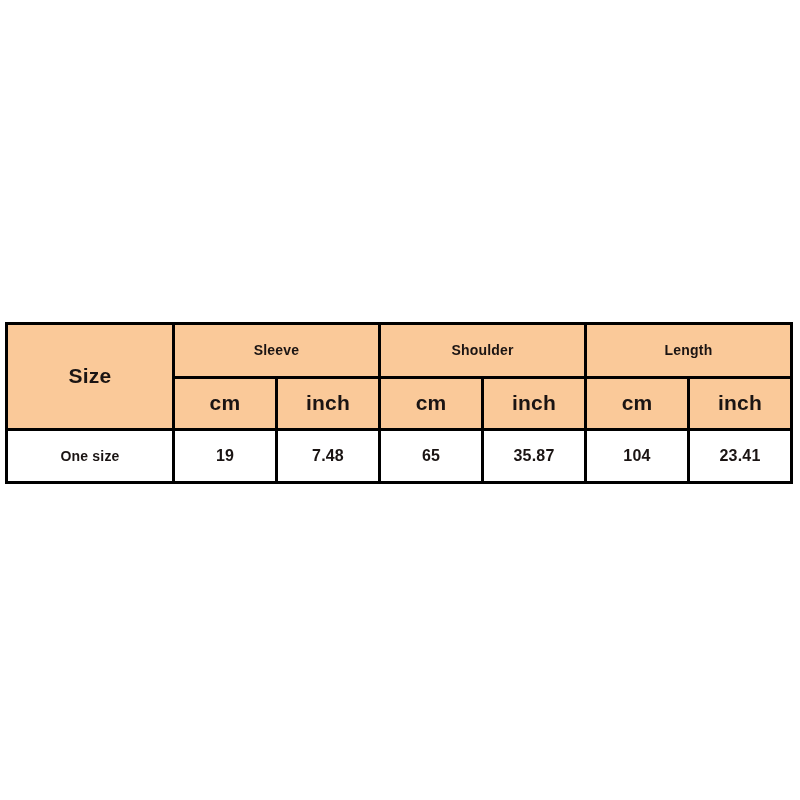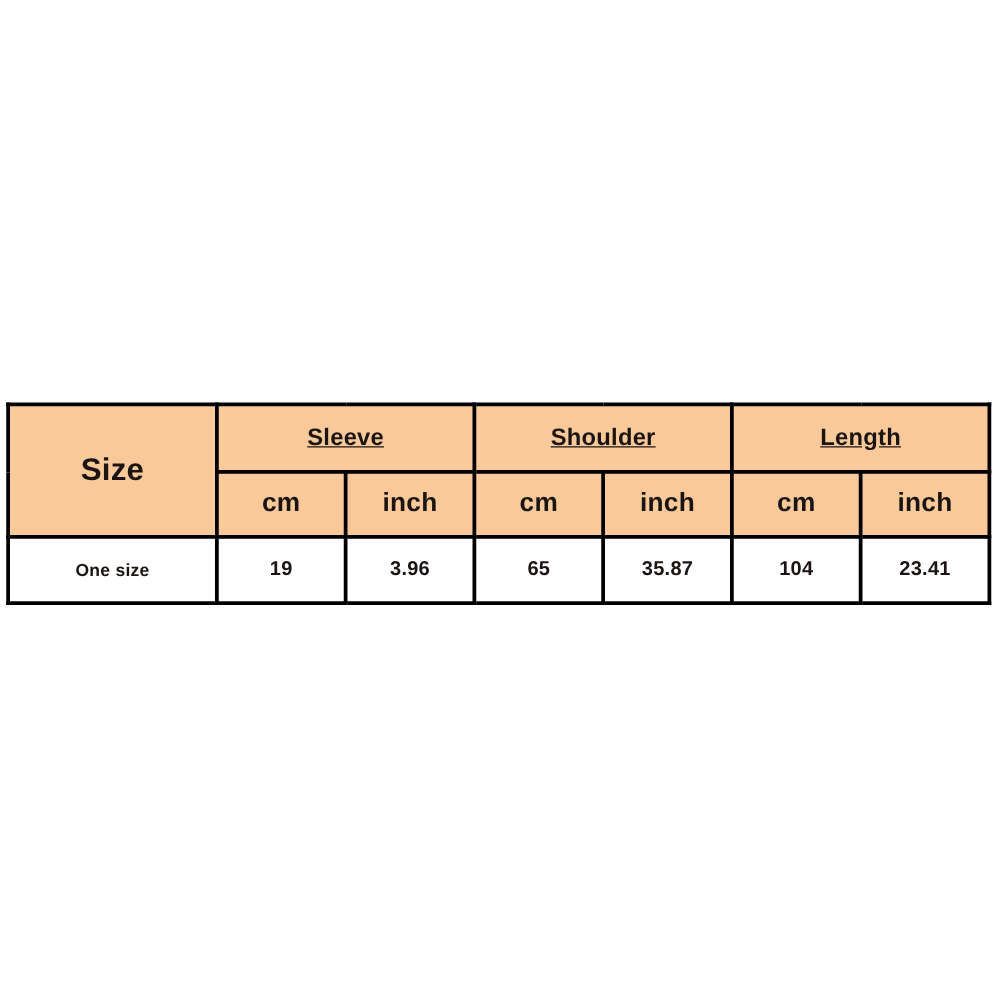--- a/index.html
+++ b/index.html
@@ -54,30 +54,29 @@
   
   #size-chart thead th {
     background: #fac999;
   }
 
   .col-size       { width: 167px; }
   .col-measure    { width: 103px; }
 
   
   .cell-size-head {
-    font-size: 25px;
+    font-size: 21px;
     letter-spacing: 0.2px;
   }
 
   
   .cell-group-head {
     height: 51px;
-    font-size: 19px;
+    font-size: 14px;
     letter-spacing: 0.2px;
-    text-decoration: underline;
   }
 
   
   .cell-unit-head {
     height: 49px;
     font-size: 21px;
     letter-spacing: 0.2px;
   }
 
   
@@ -121,21 +120,21 @@
         <th class="cell-unit-head">inch</th>
         <th class="cell-unit-head">cm</th>
         <th class="cell-unit-head">inch</th>
       </tr>
     </thead>
 
     <tbody>
       <tr>
         <td class="cell-row-label">One size</td>
         <td>19</td>
-        <td>3.96</td>
+        <td>7.48</td>
         <td>65</td>
         <td>35.87</td>
         <td>104</td>
         <td>23.41</td>
       </tr>
     </tbody>
   </table>
 
 </div>
 

